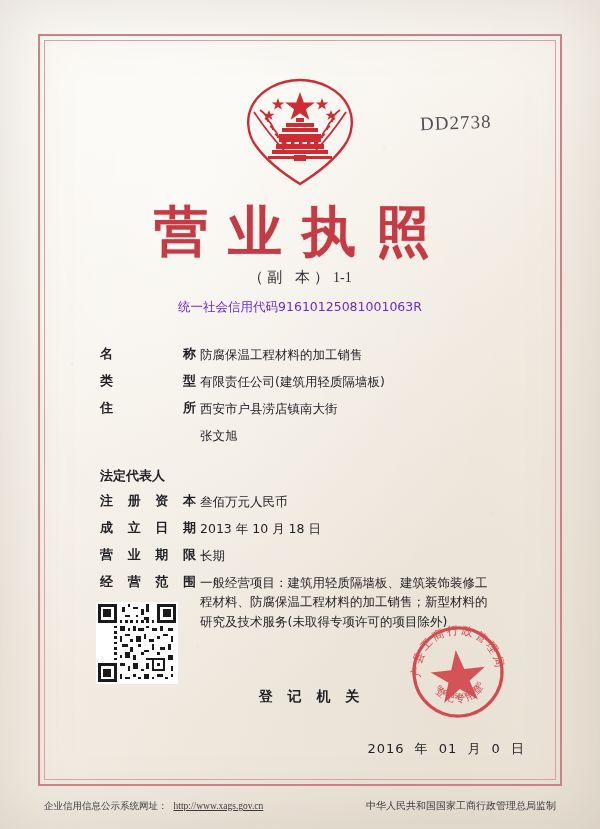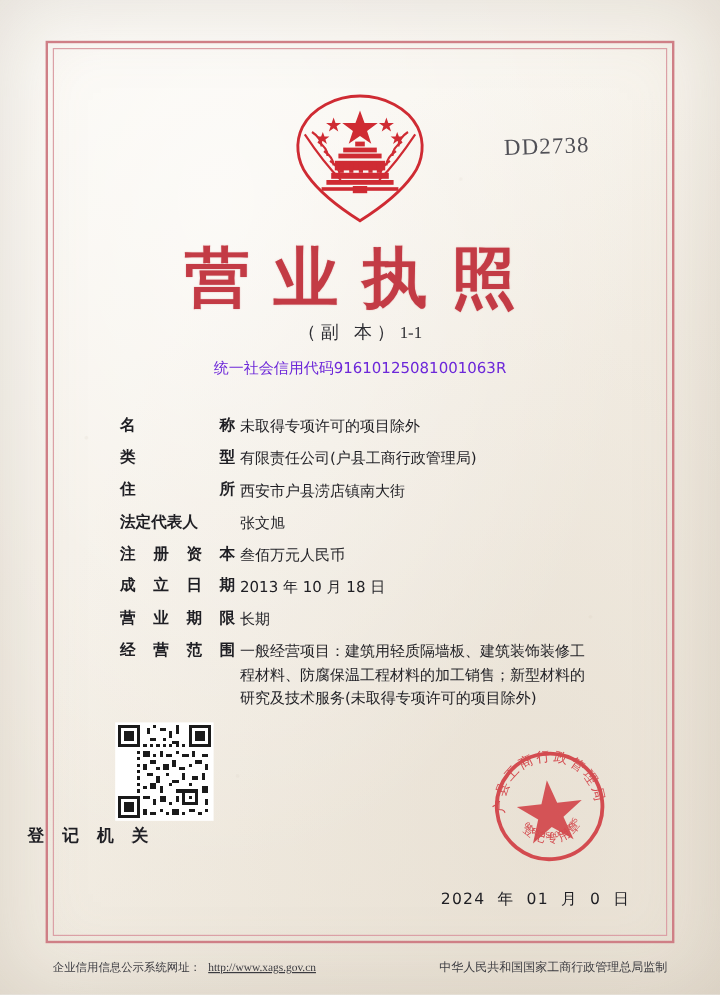--- a/index.html
+++ b/index.html
@@ -122,21 +122,21 @@
   .label {
     width: 96px;
     flex: 0 0 96px;
     font-size: 13px;
     font-weight: bold;
     color: #1f1f24;
     font-family: "DejaVu Sans", sans-serif;
     display: flex;
     justify-content: space-between;
   }
-  .label.wide { letter-spacing: 0; }
+  .label.wide { letter-spacing: 0; margin-top: 41px; }
   .label span { display: inline-block; }
   .value {
     font-size: 12.5px;
     color: #1f1f24;
     line-height: 1.55;
     font-family: "DejaVu Sans", sans-serif;
     padding-left: 4px;
   }
   .value.scope { max-width: 300px; }
 
@@ -148,21 +148,21 @@
     z-index: 5;
     background: #fff;
     padding: 2px;
   }
   .qr svg { display: block; }
 
   
   .registry {
     position: absolute;
     left: 0; right: 0; top: 688px;
-    text-align: left;
+    text-align: center;
     z-index: 5;
     font-size: 14px;
     font-weight: bold;
     letter-spacing: 5px;
     text-indent: 5px;
     color: #1f1f24;
     font-family: "DejaVu Sans", sans-serif;
     margin-left: 18px;
   }
 
@@ -291,29 +291,29 @@
     <span>统一社会信用代码</span><span>91610125081001063R</span>
   </div>
 
   <div class="fields">
 
     <div class="row">
       <div class="label">
         <span>名</span>
         <span>称</span>
       </div>
-      <div class="value">未取得专项许可的项目除外</div>
+      <div class="value">防腐保温工程材料的加工销售</div>
     </div>
 
     <div class="row">
       <div class="label">
         <span>类</span>
         <span>型</span>
       </div>
-      <div class="value">有限责任公司(户县工商行政管理局)</div>
+      <div class="value">有限责任公司(建筑用轻质隔墙板)</div>
     </div>
 
     <div class="row">
       <div class="label">
         <span>住</span>
         <span>所</span>
       </div>
       <div class="value">西安市户县涝店镇南大街</div>
     </div>
 
@@ -485,21 +485,21 @@
       <text font-family="'DejaVu Sans', sans-serif" font-size="10" fill="#cf2b33" letter-spacing="1.6">
         <textPath href="#arcBottom" startOffset="50%" text-anchor="middle">登记专用章</textPath>
       </text>
       <text font-family="'Liberation Sans', sans-serif" font-size="6.5" fill="#cf2b33" letter-spacing="0.6">
         <textPath href="#arcCode" startOffset="50%" text-anchor="middle">6101250004935</textPath>
       </text>
     </svg>
   </div>
 
   <div class="dateline">
-    <span>2024</span>
+    <span>2016</span>
     <span class="d">年</span>
     <span>01</span>
     <span class="d">月</span>
     <span>0</span>
     <span class="d">日</span>
   </div>
 
   <div class="footer-left">
     <span>企业信用信息公示系统网址：</span><span class="url">http://www.xags.gov.cn</span>
   </div>

